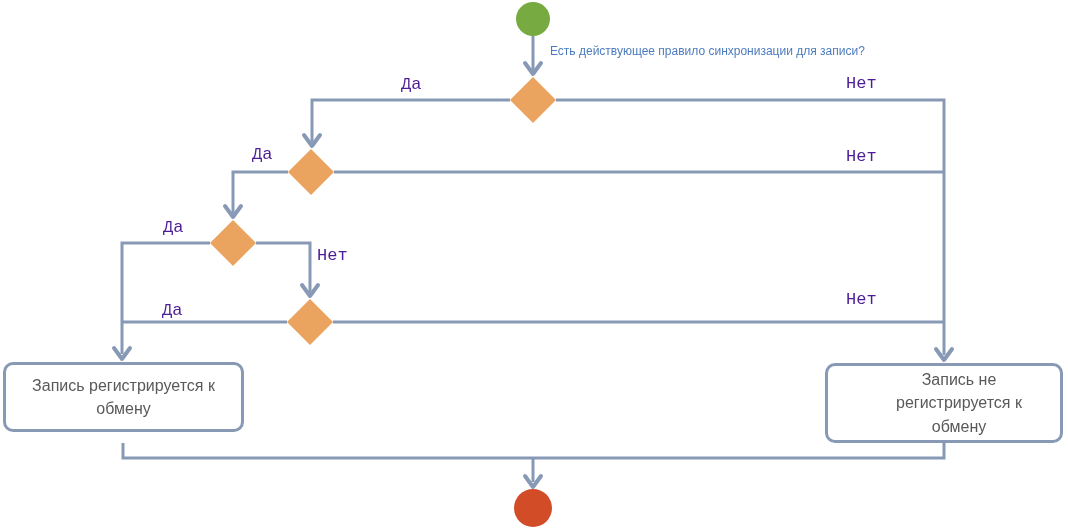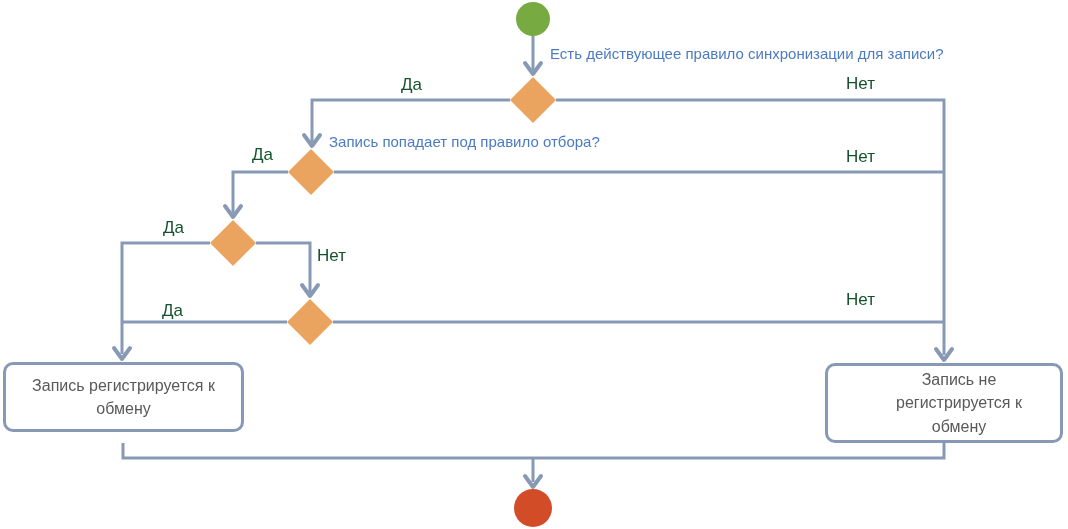--- a/index.html
+++ b/index.html
@@ -9,25 +9,25 @@
     background:#ffffff;
     font-family:"Liberation Sans", sans-serif;
     overflow:hidden;
   }
   .layer { position:absolute; left:0; top:0; }
   .edge { stroke:#8799B5; stroke-width:3; fill:none; }
   .arrowhead { stroke:#8799B5; stroke-width:4; fill:none; stroke-linecap:round; stroke-linejoin:round; }
   .node-diamond { stroke:none; }
   .question {
     position:absolute; white-space:nowrap;
-    font-size:15px; line-height:1.15; color:#4C7BBF;
+    font-size:12px; line-height:1.15; color:#4C7BBF;
   }
   .branch {
     position:absolute; white-space:nowrap;
-    font-size:17px; line-height:1.15; color:#14532d;
+    font-size:17px; line-height:1.15; color:#4c1d95;font-family:Liberation Mono, monospace;
   }
   .outcome {
     position:absolute; box-sizing:border-box;
     border:3px solid #8799B5; border-radius:10px;
     background:#ffffff;
     display:flex; align-items:center; justify-content:center;
     text-align:center; color:#595959; font-size:16px; line-height:1.45;
   }
   .outcome .inner { display:block; }
   .outcome.right .inner { width:170px; }
@@ -62,21 +62,20 @@
 
     <circle cx="533" cy="19" r="17" fill="#77AB41"></circle>
     <polygon class="node-diamond" points="533,77 556,100 533,123 510,100" fill="#EBA45F"></polygon>
     <polygon class="node-diamond" points="311,149 334,172 311,195 288,172" fill="#EBA45F"></polygon>
     <polygon class="node-diamond" points="233,220 256,243 233,266 210,243" fill="#EBA45F"></polygon>
     <polygon class="node-diamond" points="310,299 333,322 310,345 287,322" fill="#EBA45F"></polygon>
     <circle cx="533" cy="508" r="19" fill="#D24C28"></circle>
   </svg>
 
   <div class="question" style="left:550px; top:45px;">Есть действующее правило синхронизации для записи?</div>
-  <div class="question" style="left:329px; top:133px;">Запись попадает под правило отбора?</div>
 
   <div class="branch" style="left:401px; top:75px;">Да</div>
   <div class="branch" style="left:846px; top:74px;">Нет</div>
   <div class="branch" style="left:252px; top:145px;">Да</div>
   <div class="branch" style="left:846px; top:147px;">Нет</div>
   <div class="branch" style="left:163px; top:218px;">Да</div>
   <div class="branch" style="left:317px; top:246px;">Нет</div>
   <div class="branch" style="left:162px; top:301px;">Да</div>
   <div class="branch" style="left:846px; top:290px;">Нет</div>
 

